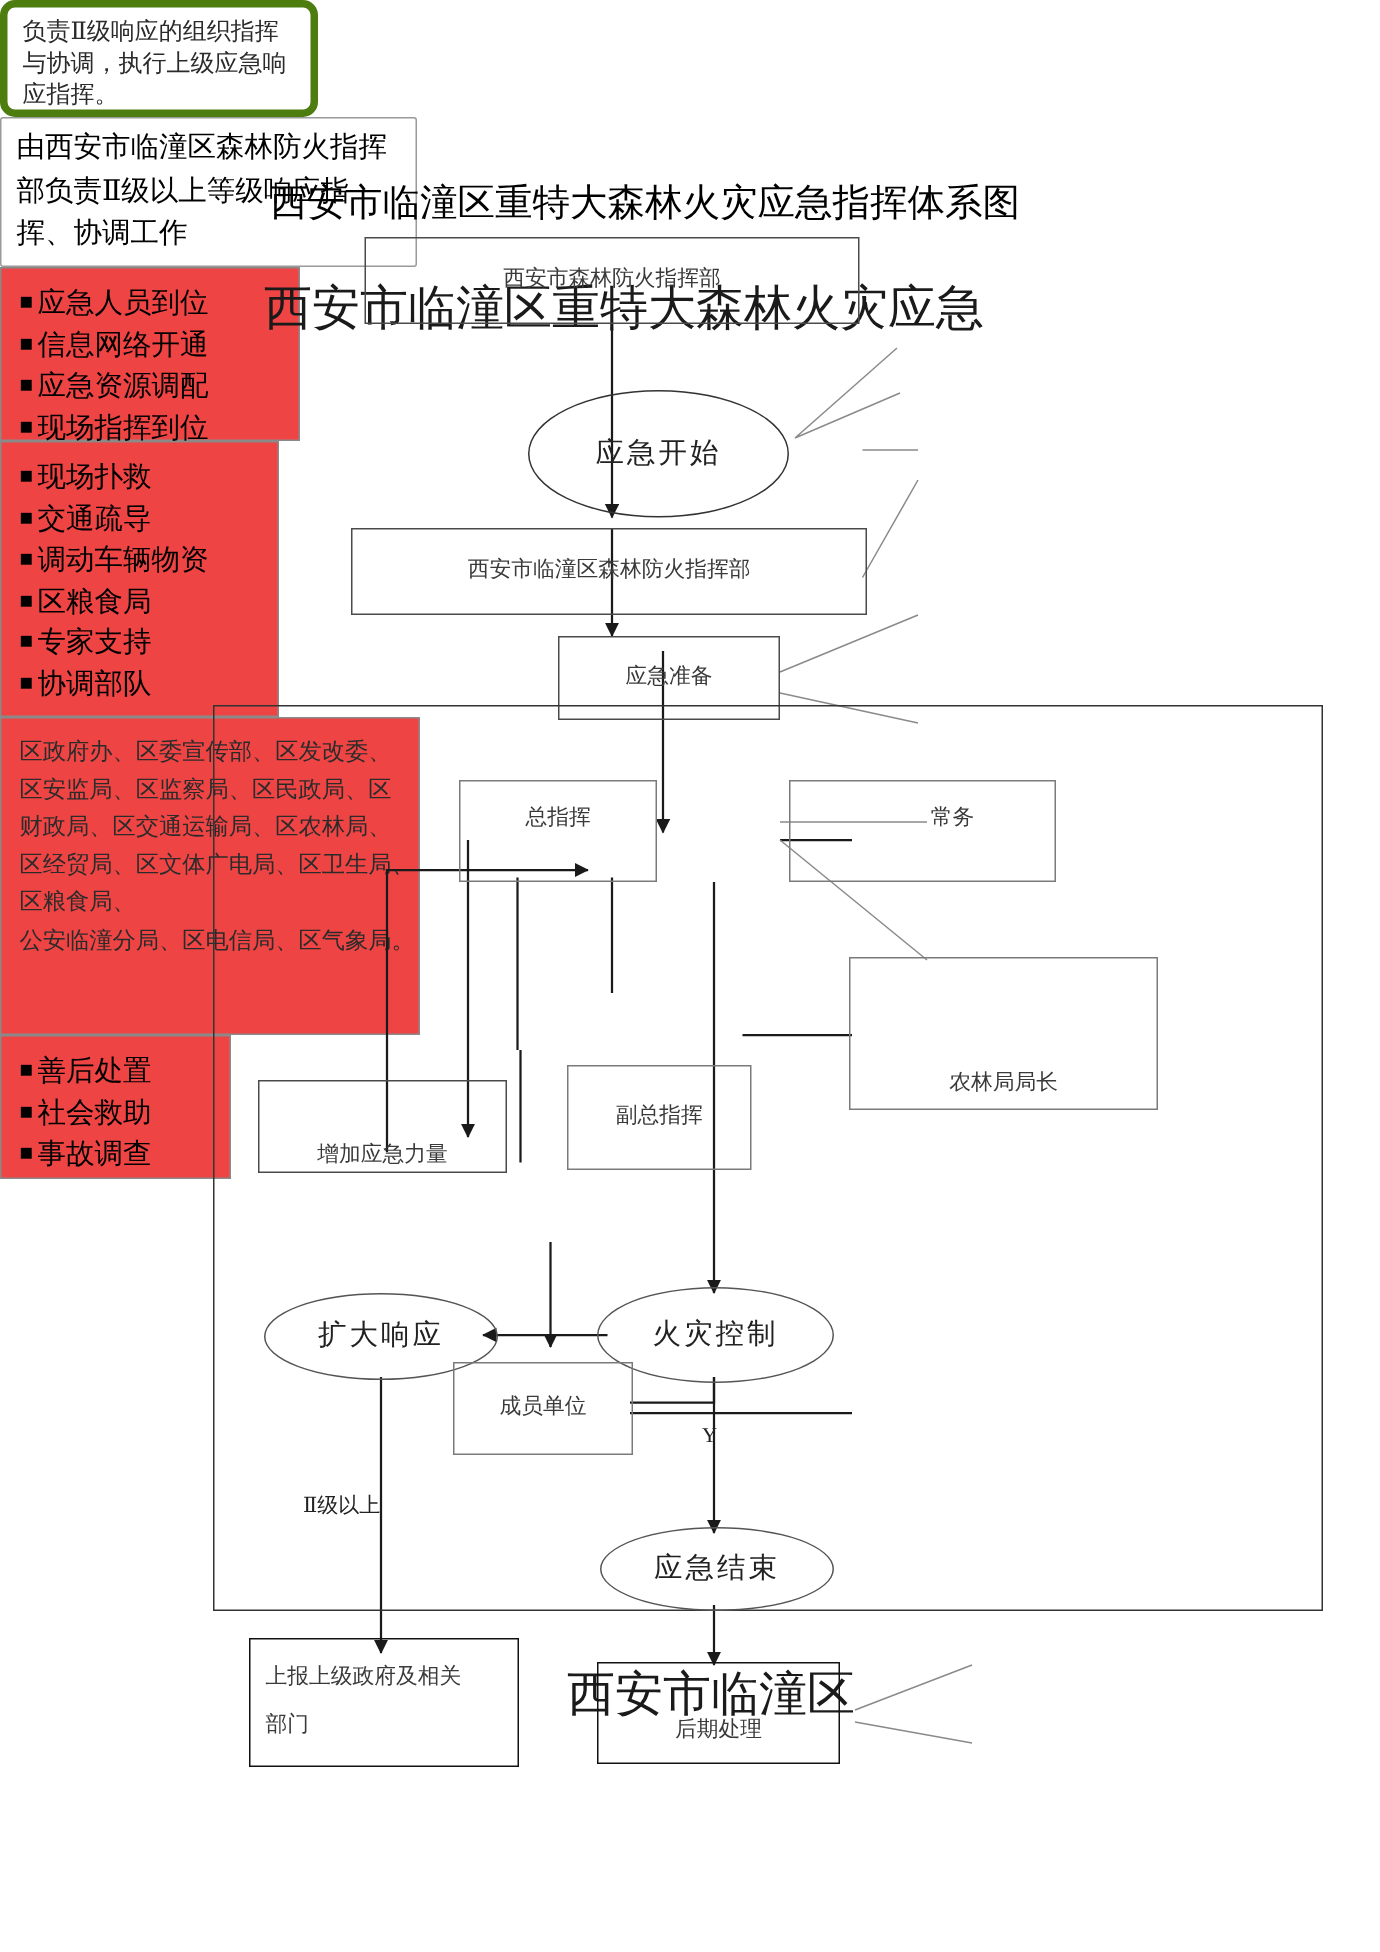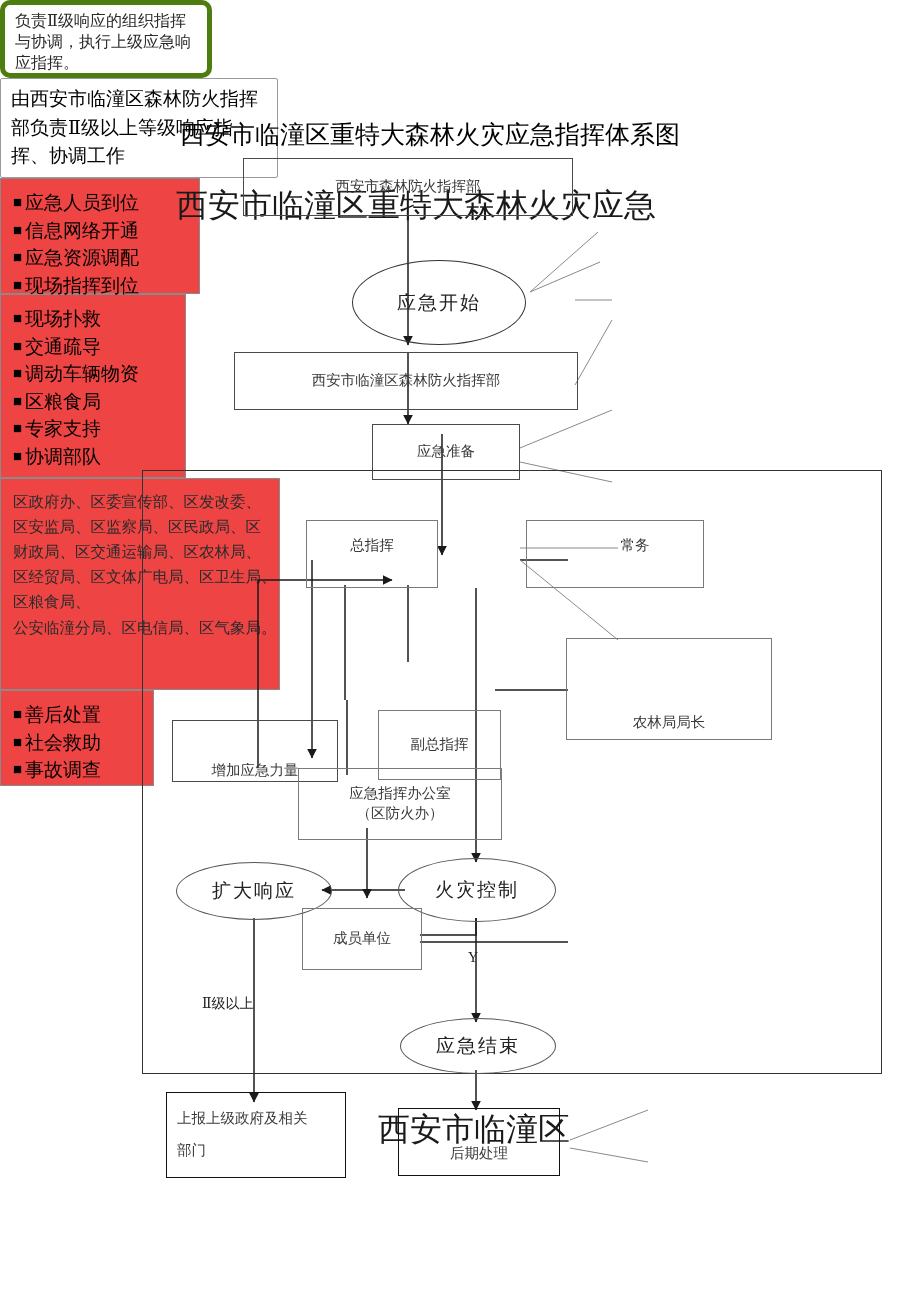--- a/index.html
+++ b/index.html
@@ -274,24 +274,20 @@
         <li>区粮食局</li>
         <li>专家支持</li>
         <li>协调部队</li>
       </ul>
   </div>
 
   <div class="node box-dark" style="left:172px; top:720px; width:166px; height:62px;align-items:flex-end;">
     <span class="node-label">增加应急力量</span>
   </div>
 
-  <div class="node box" style="left:298px; top:768px; width:204px; height:72px; flex-direction:column;">
-    <span class="node-label">应急指挥办公室</span>
-    <span class="node-label">（区防火办）</span>
-  </div>
 
   <div class="listbox" style="left:566px; top:765px; width:280px; height:212px;">
     <div id="dept-list">
         <div class="deptline">区政府办、区委宣传部、区发改委、</div>
         <div class="deptline">区安监局、区监察局、区民政局、区</div>
         <div class="deptline">财政局、区交通运输局、区农林局、</div>
         <div class="deptline">区经贸局、区文体广电局、区卫生局、</div>
         <div class="deptline">区粮食局、</div>
         <div class="deptline">公安临潼分局、区电信局、区气象局。</div>
       </div>

